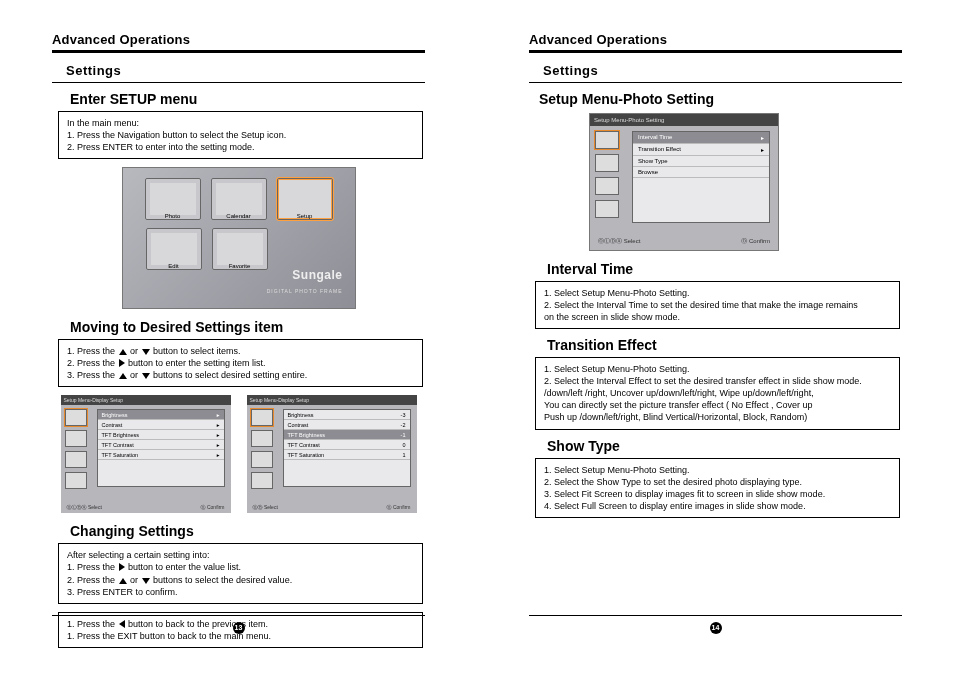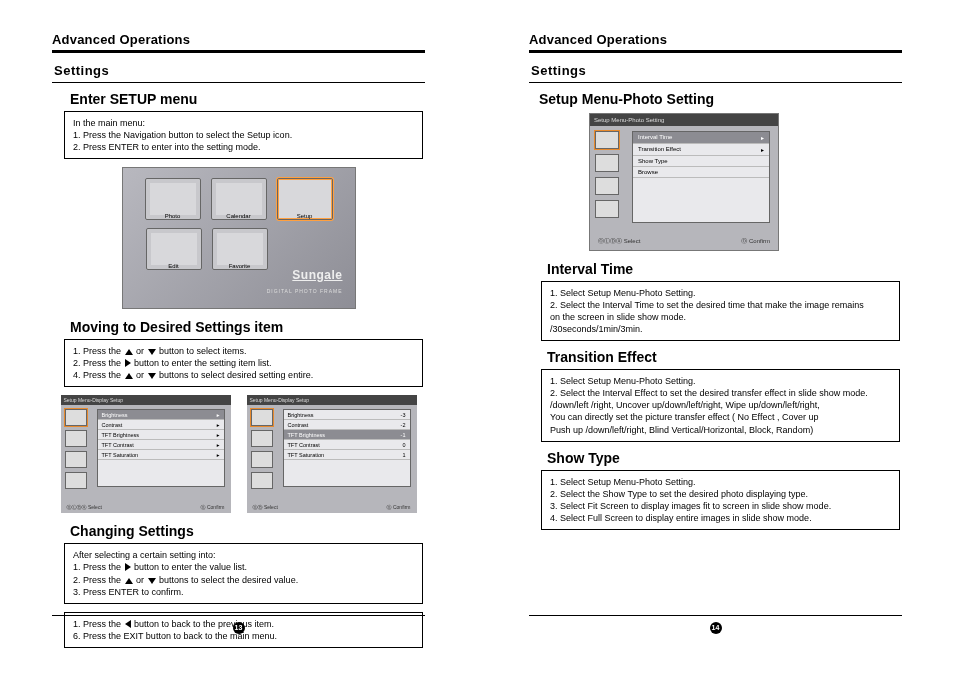--- a/index.html
+++ b/index.html
@@ -28,40 +28,40 @@
   .rule-thick {
     height: 2.5px;
     background: #000;
     margin-top: 3px;
     margin-bottom: 10px;
   }
   .section-title {
     font-size: 13px;
     font-weight: 700;
     letter-spacing: 0.5px;
-    margin-left: 2px;
+    margin-left: 14px;
   }
   .rule-thin {
     height: 1px;
     background: #000;
     margin-top: 4px;
     margin-bottom: 8px;
   }
   .sub {
     font-size: 14px;
     font-weight: 700;
     margin: 8px 0 4px 18px;
   }
   .box {
     border: 0.8px solid #000;
     padding: 5px 8px;
     margin: 0 0 8px 0;
     line-height: 1.35;
   }
-  .indent .box { margin-left: 12px; margin-right: 2px;}
+  .indent .box { margin-left: 6px; margin-right: 2px;}
   .footer {
     position: absolute;
     bottom: 34px;
     left: 0;
     width: 100%;
     text-align: center;
   }
   .footer .line {
     height: 1px;
     background: #000;
@@ -102,21 +102,21 @@
   .tile-row { display:flex; gap:10px; justify-content:center; padding-top:10px;}
   .tile {
     width:54px; height:40px; background:#d8d8db; border:1px solid #666;
     display:flex; align-items:flex-end; justify-content:center;
     font-size:6px; border-radius:2px;
     box-shadow: inset 0 0 0 4px #c8c8cc;
   }
   .tile.active { box-shadow: inset 0 0 0 1px #ffa040, 0 0 0 1px #ffa040; }
   .brand {
     position:absolute; right:12px; bottom:26px;
-    color:#eee; font-size:12px; font-weight:700; letter-spacing:0.5px;text-decoration:underline;
+    color:#eee; font-size:12px; font-weight:700; letter-spacing:0.5px;
   }
   .brand-sub {
     position:absolute; right:12px; bottom:14px;
     color:#ddd; font-size:5px; letter-spacing:1px;
   }
   .mini {
     width: 170px; height: 118px;
     background:#b6b6bb;
     position: relative;
     font-size:5.5px;
@@ -198,21 +198,21 @@
 
     <div class="sub">Moving  to Desired Settings item</div>
     <div class="box">
       <div>
         <span>1. Press the </span><span class="tri up"></span><span> or </span><span class="tri down"></span><span> button to select items.</span>
       </div>
       <div>
         <span>2. Press the </span><span class="tri right"></span><span> button to enter the setting item list.</span>
       </div>
       <div>
-        <span>4. Press the </span><span class="tri up"></span><span> or </span><span class="tri down"></span><span> buttons to select desired setting entire.</span>
+        <span>3. Press the </span><span class="tri up"></span><span> or </span><span class="tri down"></span><span> buttons to select desired setting entire.</span>
       </div>
     </div>
 
     <div class="mini-pair">
       <div class="mini">
         <div class="bar">Setup Menu-Display Setup</div>
         <div class="body">
           <div class="side">
             <div class="ic active"></div>
             <div class="ic"></div>
@@ -288,21 +288,21 @@
 
     <div class="sub">Changing Settings</div>
     <div class="box">
       <div>After selecting a certain setting into:</div>
       <div><span>1. Press the </span><span class="tri right"></span><span> button to enter the value list.</span></div>
       <div><span>2. Press the </span><span class="tri up"></span><span> or </span><span class="tri down"></span><span> buttons to select the desired value.</span></div>
       <div>3. Press ENTER to confirm.</div>
     </div>
     <div class="box">
       <div><span>1. Press the </span><span class="tri leftt"></span><span> button to back to the previous item.</span></div>
-      <div>6. Press the EXIT button to back to the main menu.</div>
+      <div>1. Press the EXIT button to back to the main menu.</div>
     </div>
   </div>
 
   <div class="footer">
     <div class="line"></div>
     <span class="pnum">13</span>
   </div>
 </div>
 
 <div class="page">
@@ -346,21 +346,20 @@
           <span>ⓄⓁⒹⒶ  Select</span>
           <span>Ⓞ  Confirm</span>
         </div>
     </div>
 
     <div class="sub">Interval Time</div>
     <div class="box">
       <div>1. Select Setup Menu-Photo Setting.</div>
       <div>2. Select the Interval Time to set the desired time that make the image remains</div>
       <div>    on the screen in slide show mode.</div>
-      <div>/30seconds/1min/3min.</div>
     </div>
 
     <div class="sub">Transition Effect</div>
     <div class="box">
       <div>1. Select Setup Menu-Photo Setting.</div>
       <div>2. Select the Interval Effect to set the desired transfer effect in slide show mode.</div>
       <div>/down/left /right,  Uncover up/down/left/right, Wipe up/down/left/right,</div>
       <div>You can directly set  the picture  transfer effect ( No Effect , Cover up</div>
       <div>Push up /down/left/right,  Blind Vertical/Horizontal,  Block, Random)</div>
     </div>

